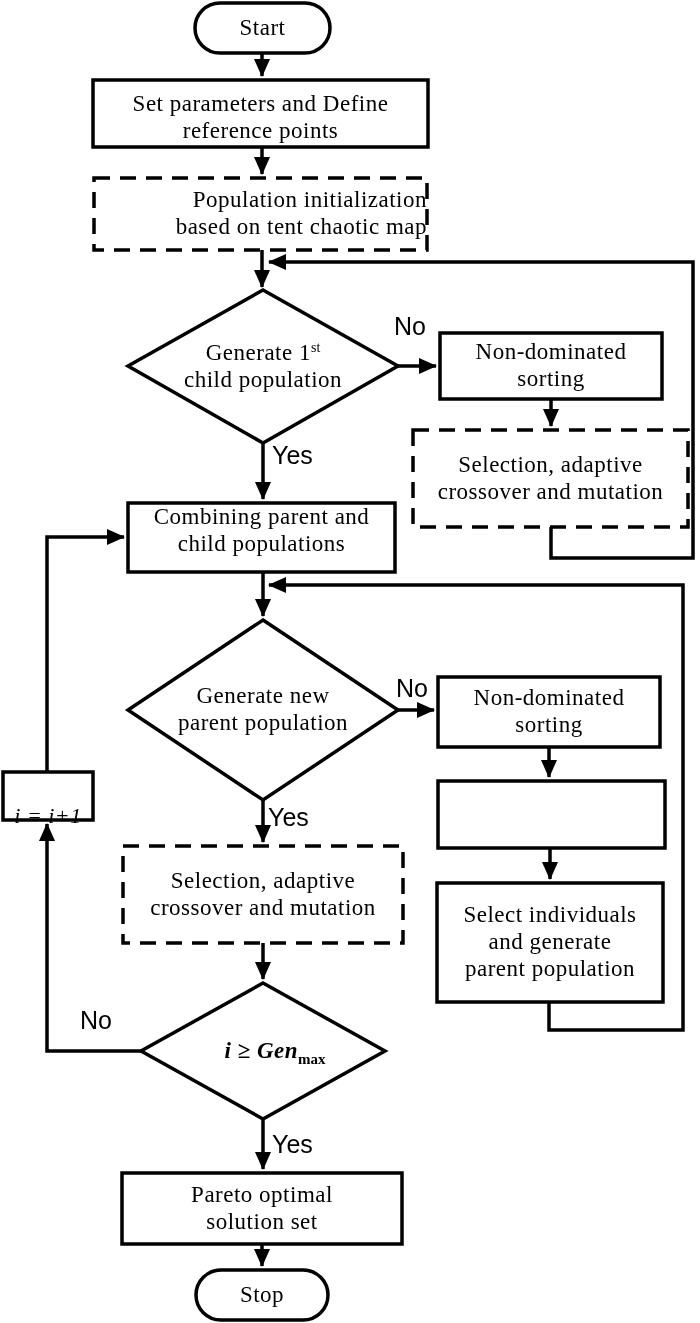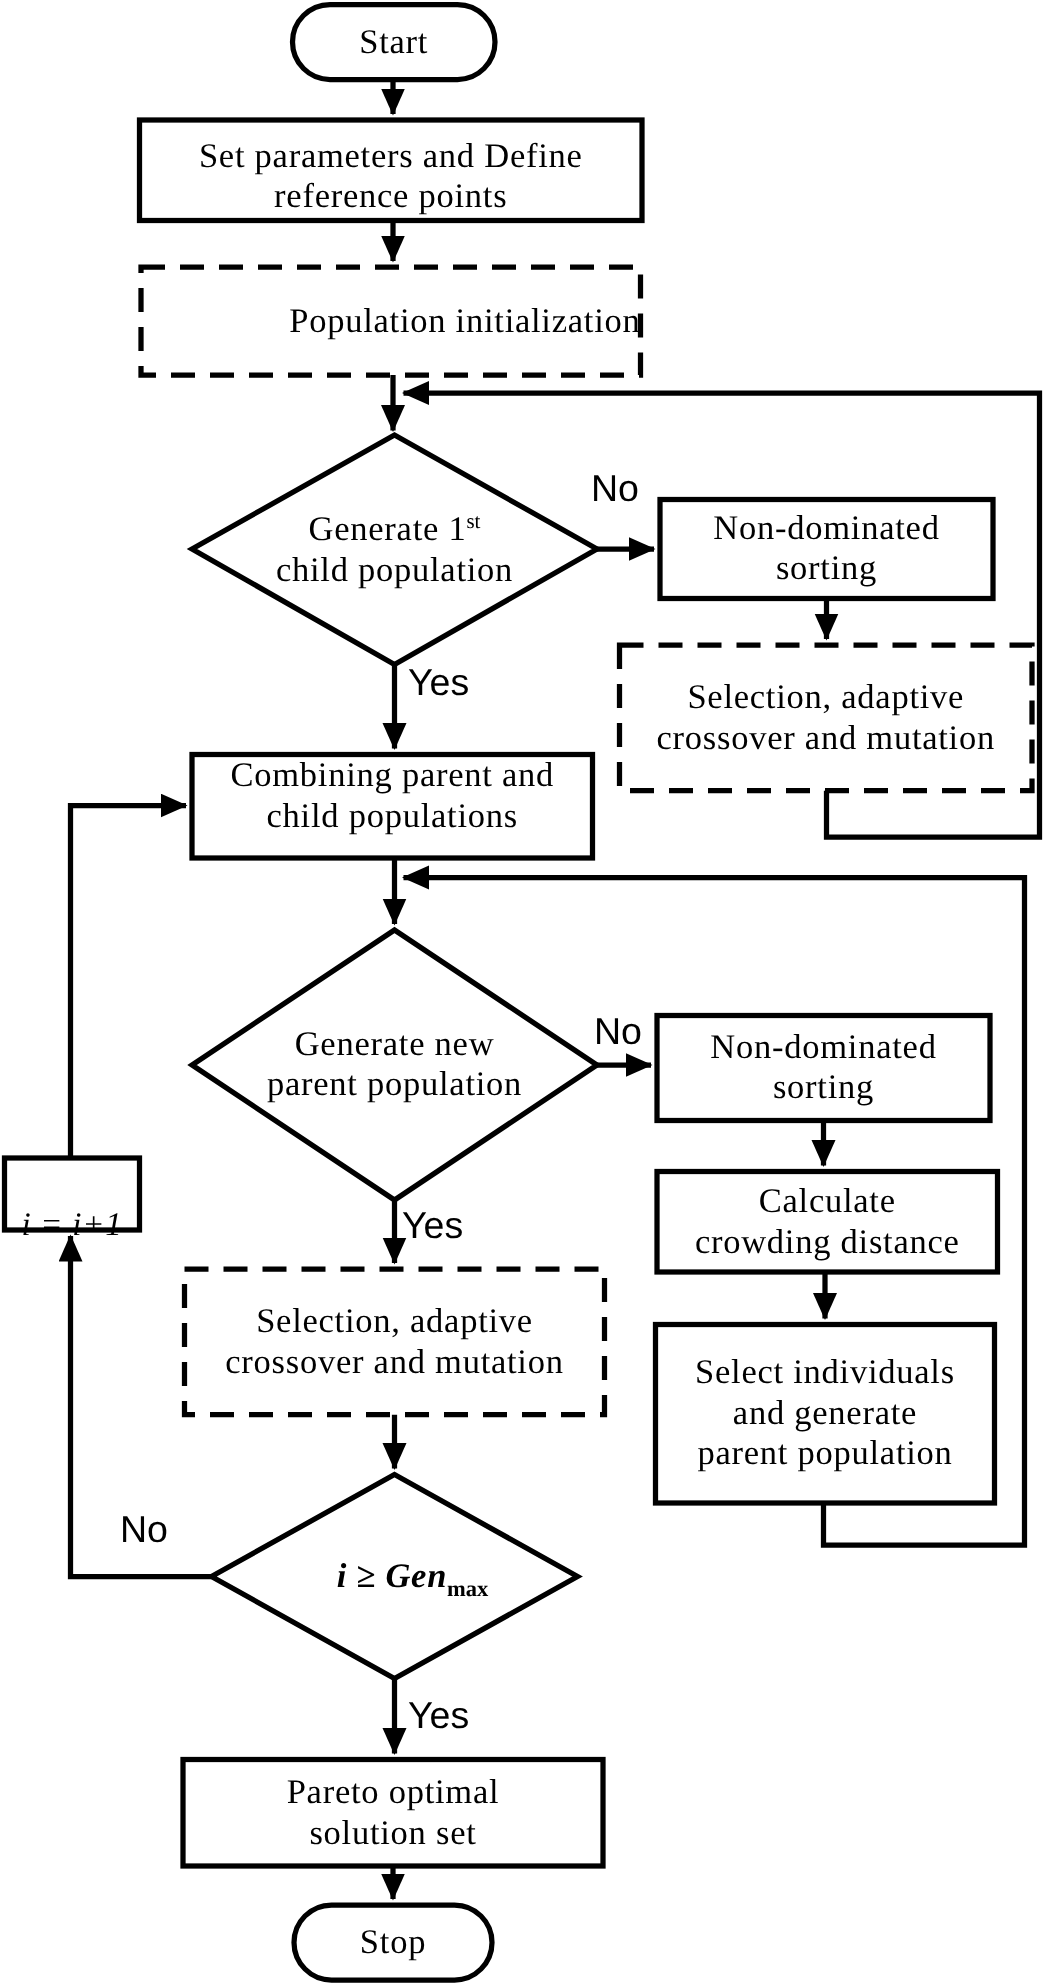--- a/index.html
+++ b/index.html
@@ -71,20 +71,21 @@
     <div>Start</div>
   </div>
 
   <div class="lbl" style="left:93px;top:80px;width:335px;height:75px;">
     <div>Set parameters and Define</div>
     <div>reference points</div>
   </div>
 
   <div class="lbl" style="left:94px;top:178px;width:333px;height:72px;align-items:flex-end;">
     <div>Population initialization</div>
+    <div>based on tent chaotic map</div>
   </div>
 
   <div class="lbl" style="left:128px;top:290px;width:270px;height:153px;">
     <div><span>Generate 1</span><sup class="ord">st</sup></div>
     <div>child population</div>
   </div>
 
   <div class="lbl" style="left:440px;top:333px;width:222px;height:66px;">
     <div>Non-dominated</div>
     <div>sorting</div>
@@ -103,24 +104,20 @@
   <div class="lbl" style="left:128px;top:620px;width:270px;height:180px;">
     <div>Generate new</div>
     <div>parent population</div>
   </div>
 
   <div class="lbl" style="left:438px;top:677px;width:222px;height:70px;">
     <div>Non-dominated</div>
     <div>sorting</div>
   </div>
 
-  <div class="lbl" style="left:438px;top:781px;width:227px;height:67px;">
-    <div>Calculate</div>
-    <div>crowding distance</div>
-  </div>
 
   <div class="lbl" style="left:437px;top:883px;width:226px;height:119px;">
     <div>Select individuals</div>
     <div>and generate</div>
     <div>parent population</div>
   </div>
 
   <div class="lbl" style="left:123px;top:846px;width:280px;height:97px;">
     <div>Selection, adaptive</div>
     <div>crossover and mutation</div>

